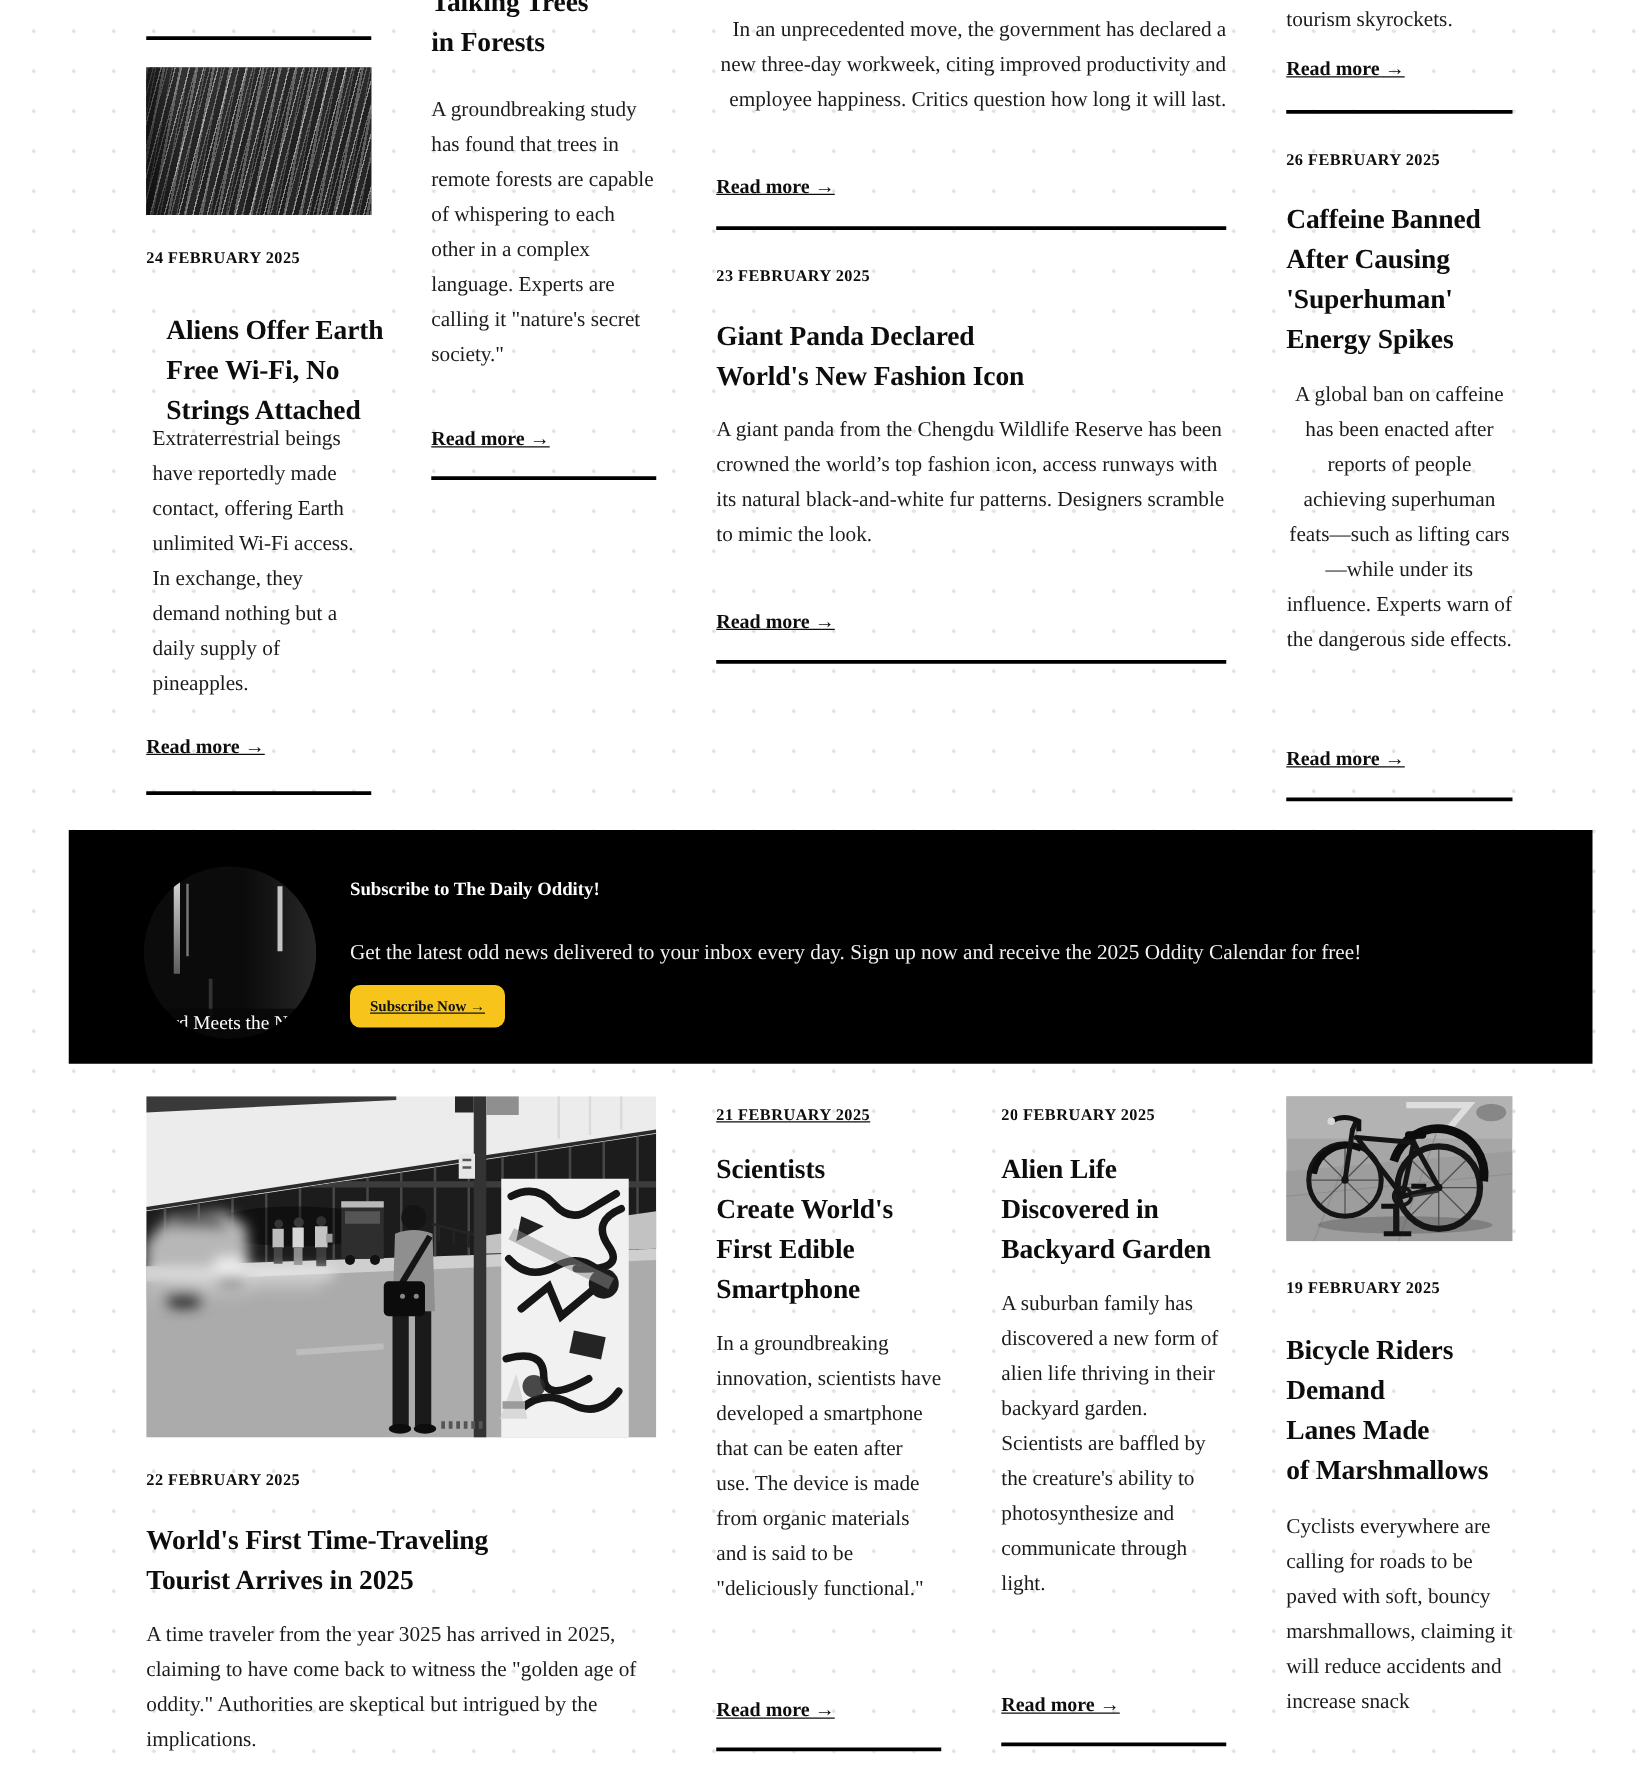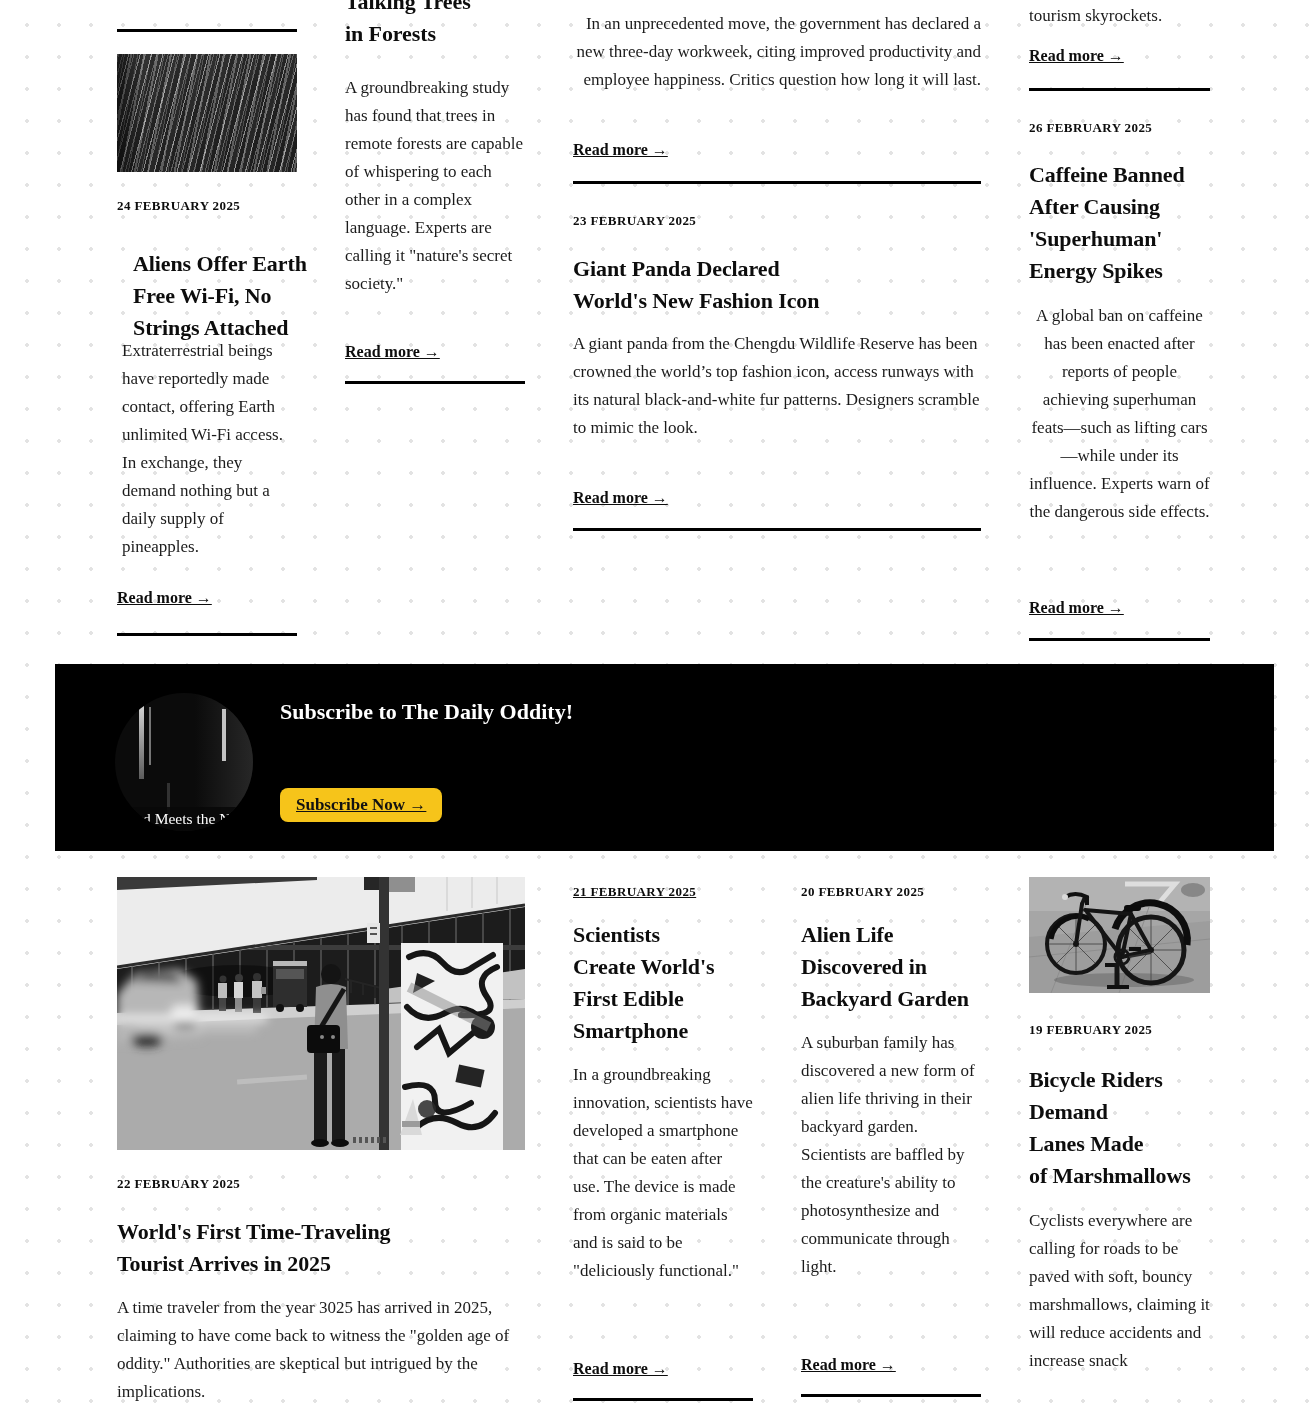--- a/index.html
+++ b/index.html
@@ -21,26 +21,26 @@
   .fur{
     width:180px;height:118px;background-color:#3d3d3d;
     background-image:
       linear-gradient(90deg, rgba(0,0,0,.55), rgba(0,0,0,0) 14%),
       repeating-linear-gradient(105deg, rgba(238,238,238,.5) 0px, rgba(238,238,238,.5) 1px, transparent 1px, transparent 5px, rgba(170,170,170,.45) 5px, rgba(170,170,170,.45) 6px, transparent 6px, transparent 11px),
       repeating-linear-gradient(101deg, rgba(130,130,130,.55) 0px, rgba(130,130,130,.55) 2px, rgba(32,32,32,.65) 2px, rgba(32,32,32,.65) 7px, rgba(96,96,96,.5) 7px, rgba(96,96,96,.5) 8px, rgba(18,18,18,.6) 8px, rgba(18,18,18,.6) 13px),
       linear-gradient(160deg,#585858 0%,#3a3a3a 45%,#2b2b2b 100%);
   }
   
   .banner{position:absolute;left:55px;top:664px;width:1219px;height:187px;background:#000;}
-  .banner-heading{position:absolute;left:225px;top:36px;font-weight:bold;font-size:22px;line-height:24px;color:#ffffff;white-space:nowrap;}
+  .banner-heading{position:absolute;left:225px;top:36px;font-weight:bold;font-size:15px;line-height:24px;color:#ffffff;white-space:nowrap;}
   .banner-body{position:absolute;left:225px;top:84px;font-size:17px;line-height:28px;color:#f1f1f1;white-space:nowrap;}
   .subscribe-btn{
     position:absolute;left:225px;top:124px;display:inline-block;background:#f6c41a;color:#121212;
     border:none;border-radius:8px;padding:7px 16px;font-family:inherit;
-    font-weight:bold;font-size:17px;line-height:20px;text-decoration:underline;cursor:pointer;white-space:nowrap;
+    font-weight:bold;font-size:12px;line-height:20px;text-decoration:underline;cursor:pointer;white-space:nowrap;
   }
   .logo{
     position:absolute;left:60px;top:29px;width:138px;height:138px;border-radius:50%;overflow:hidden;
     background:#0b0b0b;display:flex;flex-direction:row;align-items:flex-end;justify-content:center;
     padding-top:24px;box-sizing:border-box;
   }
   .logo .streak{position:absolute;}
   .st1{left:24px;top:8px;width:5px;height:78px;background:linear-gradient(#fff,#6a6a6a);opacity:.85;}
   .st2{left:34px;top:14px;width:2px;height:58px;background:#cfcfcf;opacity:.55;}
   .st3{right:27px;top:16px;width:4px;height:52px;background:#ededed;opacity:.8;}
@@ -105,20 +105,21 @@
       <div class="streak st5"></div>
       <div class="streak st1"></div>
       <div class="streak st2"></div>
       <div class="streak st3"></div>
       <div class="streak st4"></div>
       <span class="logo-line">Daily Oddity - Where</span>
       <span class="logo-line">Weird Meets the News</span>
       <span class="logo-line small">the Odd, the Outrageous, and the Occ</span>
     </div>
     <div class="banner-heading">Subscribe to The Daily Oddity!</div>
+    <div class="banner-body">Get the latest odd news delivered to your inbox every day. Sign up now and receive the 2025 Oddity Calendar for free!</div>
     <button class="subscribe-btn">Subscribe Now →</button>
   </section>
 
   <section class="col" style="left:117px;top:877px;width:408px;">
     <div class="photo" style="top:0;">
       <svg width="408" height="273" viewBox="0 0 408 273" xmlns="http://www.w3.org/2000/svg">
         <defs>
           <filter id="mblur" x="-30%" y="-30%" width="160%" height="160%">
               <feGaussianBlur stdDeviation="5"></feGaussianBlur>
             </filter>

